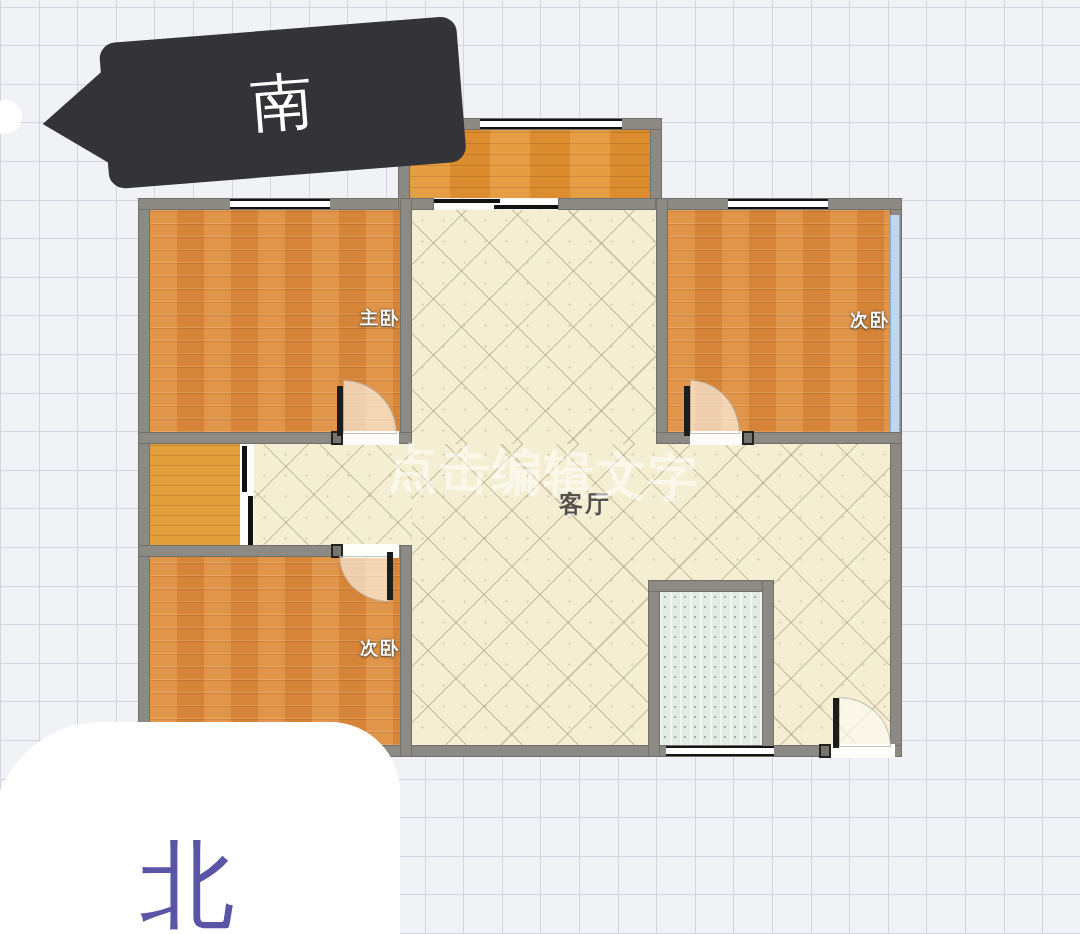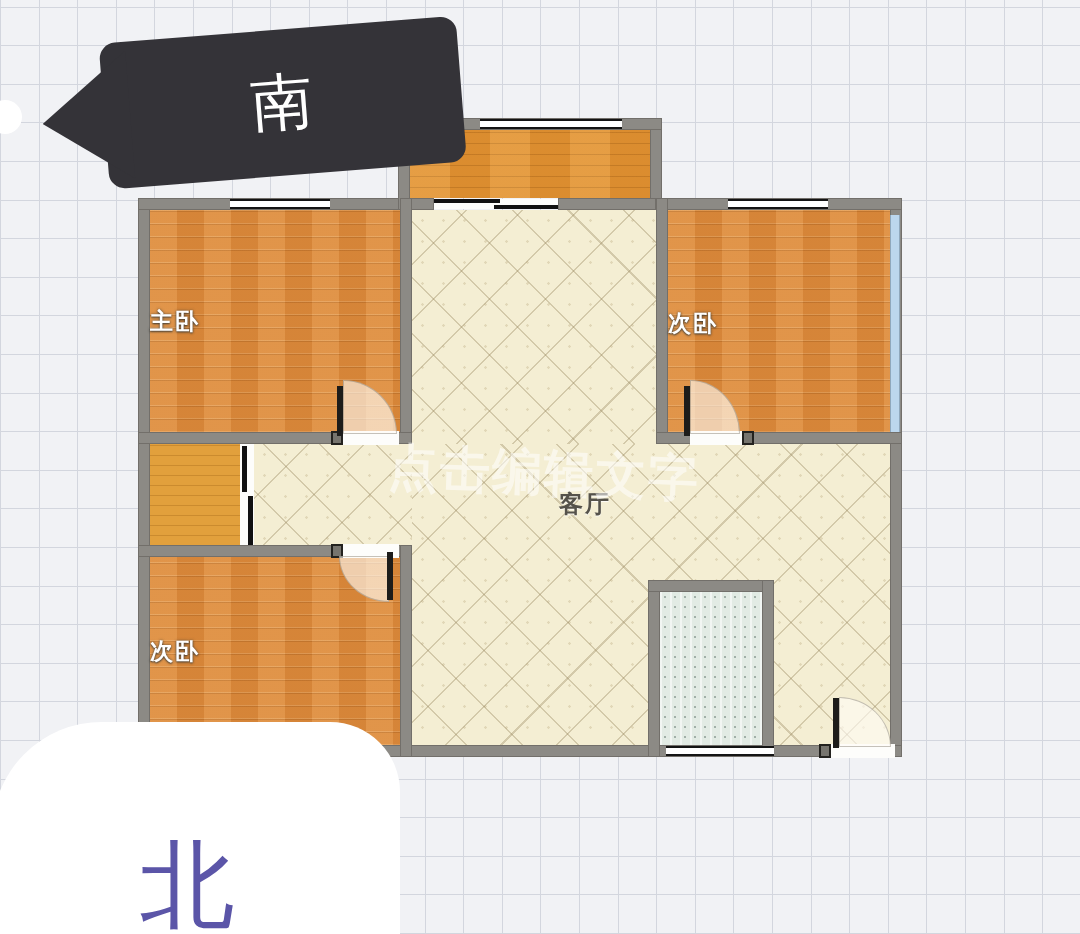--- a/index.html
+++ b/index.html
@@ -38,21 +38,21 @@
   
   .wall{background:#8c8a85;box-shadow:inset 0 0 0 1px rgba(92,90,83,.55);}
   .gap{background:#fdfdfb;}
   .jamb{background:#76746e;border:2px solid #23221f;}
   .win-h{background:#fff;border-top:2px solid #141414;border-bottom:2px solid #141414;}
   .glass{background:#bcd7ee;border-left:1px solid #8fa8bd;border-right:1px solid #8fa8bd;}
   .leaf{background:#1d1c1a;}
   .arc{background:rgba(255,252,245,.62);border:1px solid rgba(125,120,108,.45);}
   .slide-bar{background:#111;}
   
-  .room-label{color:#fff;font-weight:bold;font-size:23px;text-align:left;
+  .room-label{color:#fff;font-weight:bold;font-size:18px;text-align:right;
     text-shadow:0 1px 2px rgba(60,58,52,.9),0 0 3px rgba(60,58,52,.7);letter-spacing:2px;}
   .living-label{color:#55524a;font-weight:bold;font-size:24px;text-align:center;
     text-shadow:0 1px 1px rgba(255,255,255,.85);letter-spacing:2px;}
   .watermark{color:rgba(255,255,255,.55);font-size:50px;font-weight:bold;
     letter-spacing:2px;transform:rotate(2.2deg);white-space:nowrap;}
   
   .arrow-wrap{transform:rotate(-4.5deg);}
   .arrow-body{background:#343338;border-radius:16px;}
   .arrow-tip{background:#343338;clip-path:polygon(100% 0,100% 100%,0 52%);}
   .arrow-text{color:#fff;font-size:62px;text-align:center;line-height:146px;letter-spacing:2px;}

